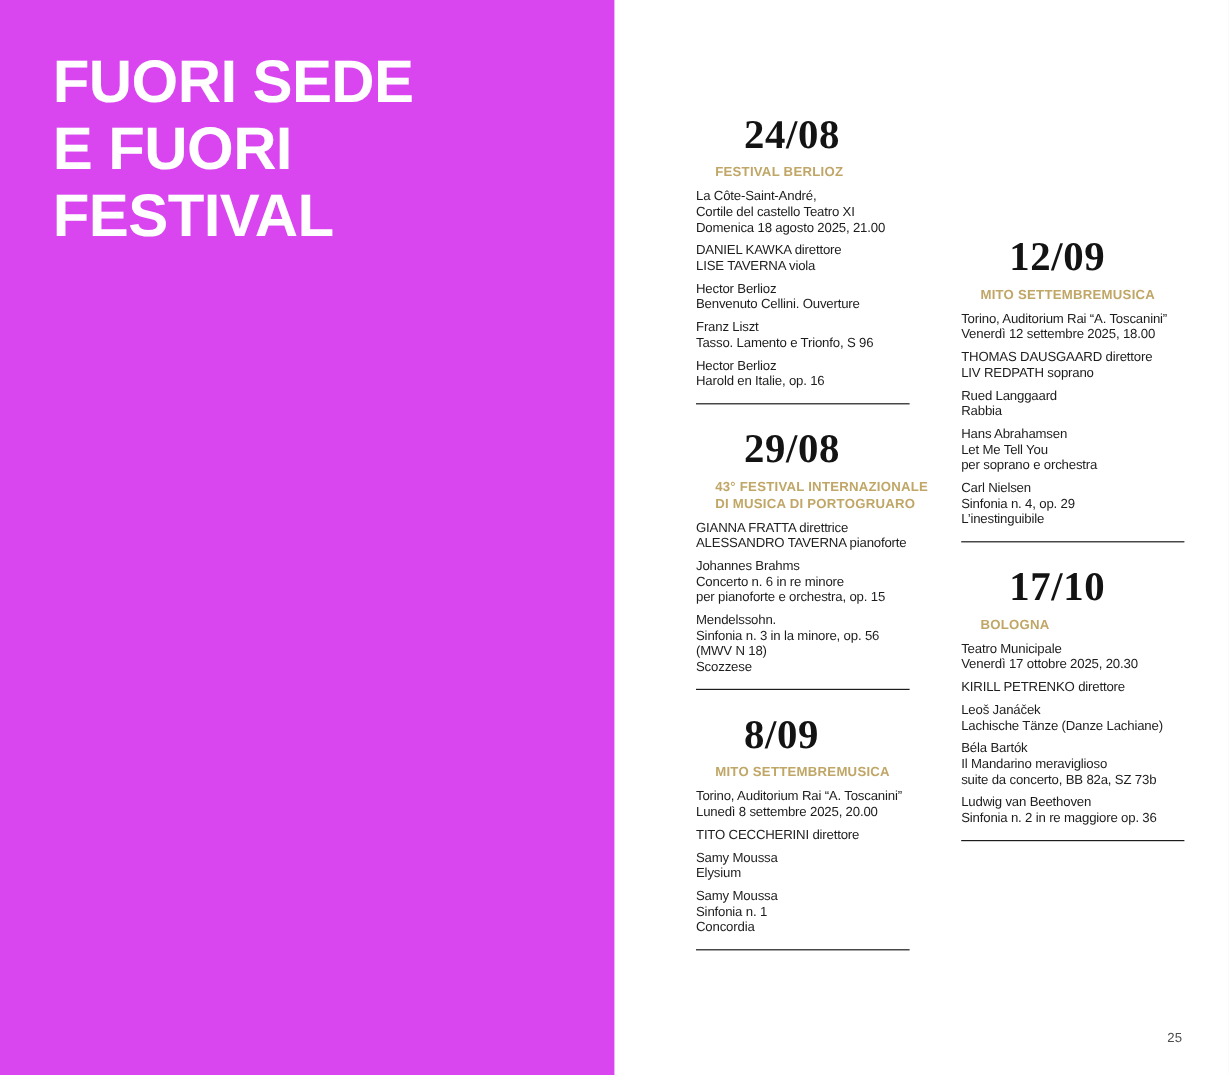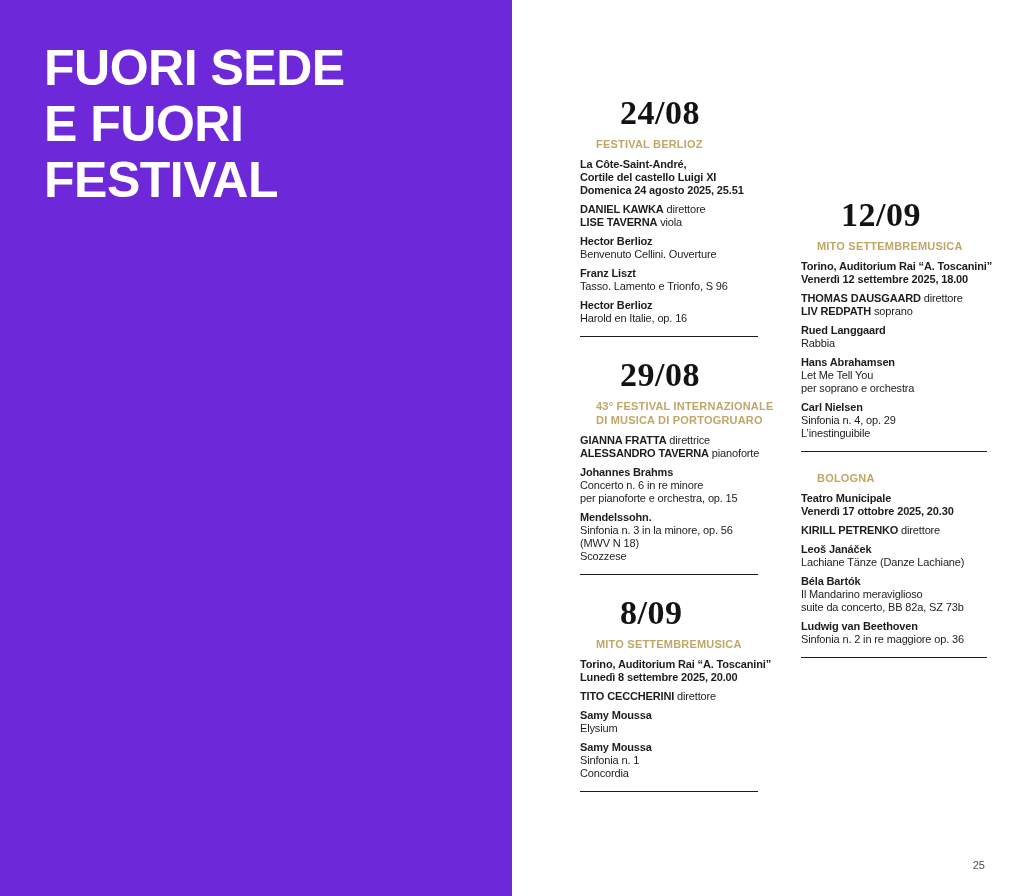--- a/index.html
+++ b/index.html
@@ -7,21 +7,21 @@
   body {
     width: 1024px; height: 896px;
     position: relative;
     overflow: hidden;
     font-family: "Liberation Sans", sans-serif;
     color: #1d1d1f;
   }
   .panel {
     position: absolute; left: 0; top: 0;
     width: 512px; height: 896px;
-    background: #6d28d9;
+    background: #d946ef;
   }
   .panel-title {
     position: absolute; left: 44px; top: 40px;
     color: #ffffff; font-weight: 700;
     font-size: 50px; line-height: 56px; letter-spacing: -0.5px;
   }
   .col {
     position: absolute;
     font-size: 11px; line-height: 13px; letter-spacing: -0.15px;
   }
@@ -34,21 +34,21 @@
     margin-bottom: 5px;
     margin-left: 40px;
   }
   .label { margin-bottom: 7px; padding-left: 16px; }
   .label-line {
     color: #c0a767; font-weight: 700;
     font-size: 11px; line-height: 14px; letter-spacing: 0.2px;
     white-space: nowrap;
   }
   .line { white-space: nowrap; }
-  .b { font-weight: 700; }
+  .b { font-weight: 400; }
   .i { }
   .venue, .artists, .work { margin-bottom: 6px; }
   .rule {
     border-top: 1.6px solid #1c1c1c;
     margin-top: 11px; margin-bottom: 19px;
     width: 100%; height: 0;
   }
   .page-num {
     position: absolute; right: 39px; bottom: 25px;
     font-size: 11px; color: #4d4d4d; letter-spacing: 0;
@@ -66,22 +66,22 @@
 </div>
 
 <div class="col col-1">
     <section class="event">
       <div class="date">24/08</div>
       <div class="label">
         <div class="label-line">FESTIVAL BERLIOZ</div>
       </div>
       <div class="venue">
         <div class="line b">La Côte-Saint-André,</div>
-        <div class="line b">Cortile del castello Luigi XI</div>
-        <div class="line b">Domenica 24 agosto 2025, 25.51</div>
+        <div class="line b">Cortile del castello Teatro XI</div>
+        <div class="line b">Domenica 18 agosto 2025, 21.00</div>
       </div>
       <div class="artists">
         <div class="line"><span class="b">DANIEL KAWKA</span> <span class="i">direttore</span></div>
         <div class="line"><span class="b">LISE TAVERNA</span> <span class="i">viola</span></div>
       </div>
       <div class="work">
         <div class="line b">Hector Berlioz</div>
         <div class="line"><span class="i">Benvenuto Cellini</span><span>. Ouverture</span></div>
       </div>
       <div class="work">
@@ -165,33 +165,34 @@
         <div class="line"><span>per soprano e orchestra</span></div>
       </div>
       <div class="work">
         <div class="line b">Carl Nielsen</div>
         <div class="line"><span>Sinfonia n. 4, op. 29</span></div>
         <div class="line"><span class="i">L’inestinguibile</span></div>
       </div>
       <div class="rule"></div>
     </section>
     <section class="event">
+      <div class="date">17/10</div>
       <div class="label">
         <div class="label-line">BOLOGNA</div>
       </div>
       <div class="venue">
         <div class="line b">Teatro Municipale</div>
         <div class="line b">Venerdì 17 ottobre 2025, 20.30</div>
       </div>
       <div class="artists">
         <div class="line"><span class="b">KIRILL PETRENKO</span> <span class="i">direttore</span></div>
       </div>
       <div class="work">
         <div class="line b">Leoš Janáček</div>
-        <div class="line"><span class="i">Lachiane Tänze</span><span> (Danze Lachiane)</span></div>
+        <div class="line"><span class="i">Lachische Tänze</span><span> (Danze Lachiane)</span></div>
       </div>
       <div class="work">
         <div class="line b">Béla Bartók</div>
         <div class="line"><span class="i">Il Mandarino meraviglioso</span></div>
         <div class="line"><span>suite da concerto, BB 82a, SZ 73b</span></div>
       </div>
       <div class="work">
         <div class="line b">Ludwig van Beethoven</div>
         <div class="line"><span>Sinfonia n. 2 in re maggiore op. 36</span></div>
       </div>

